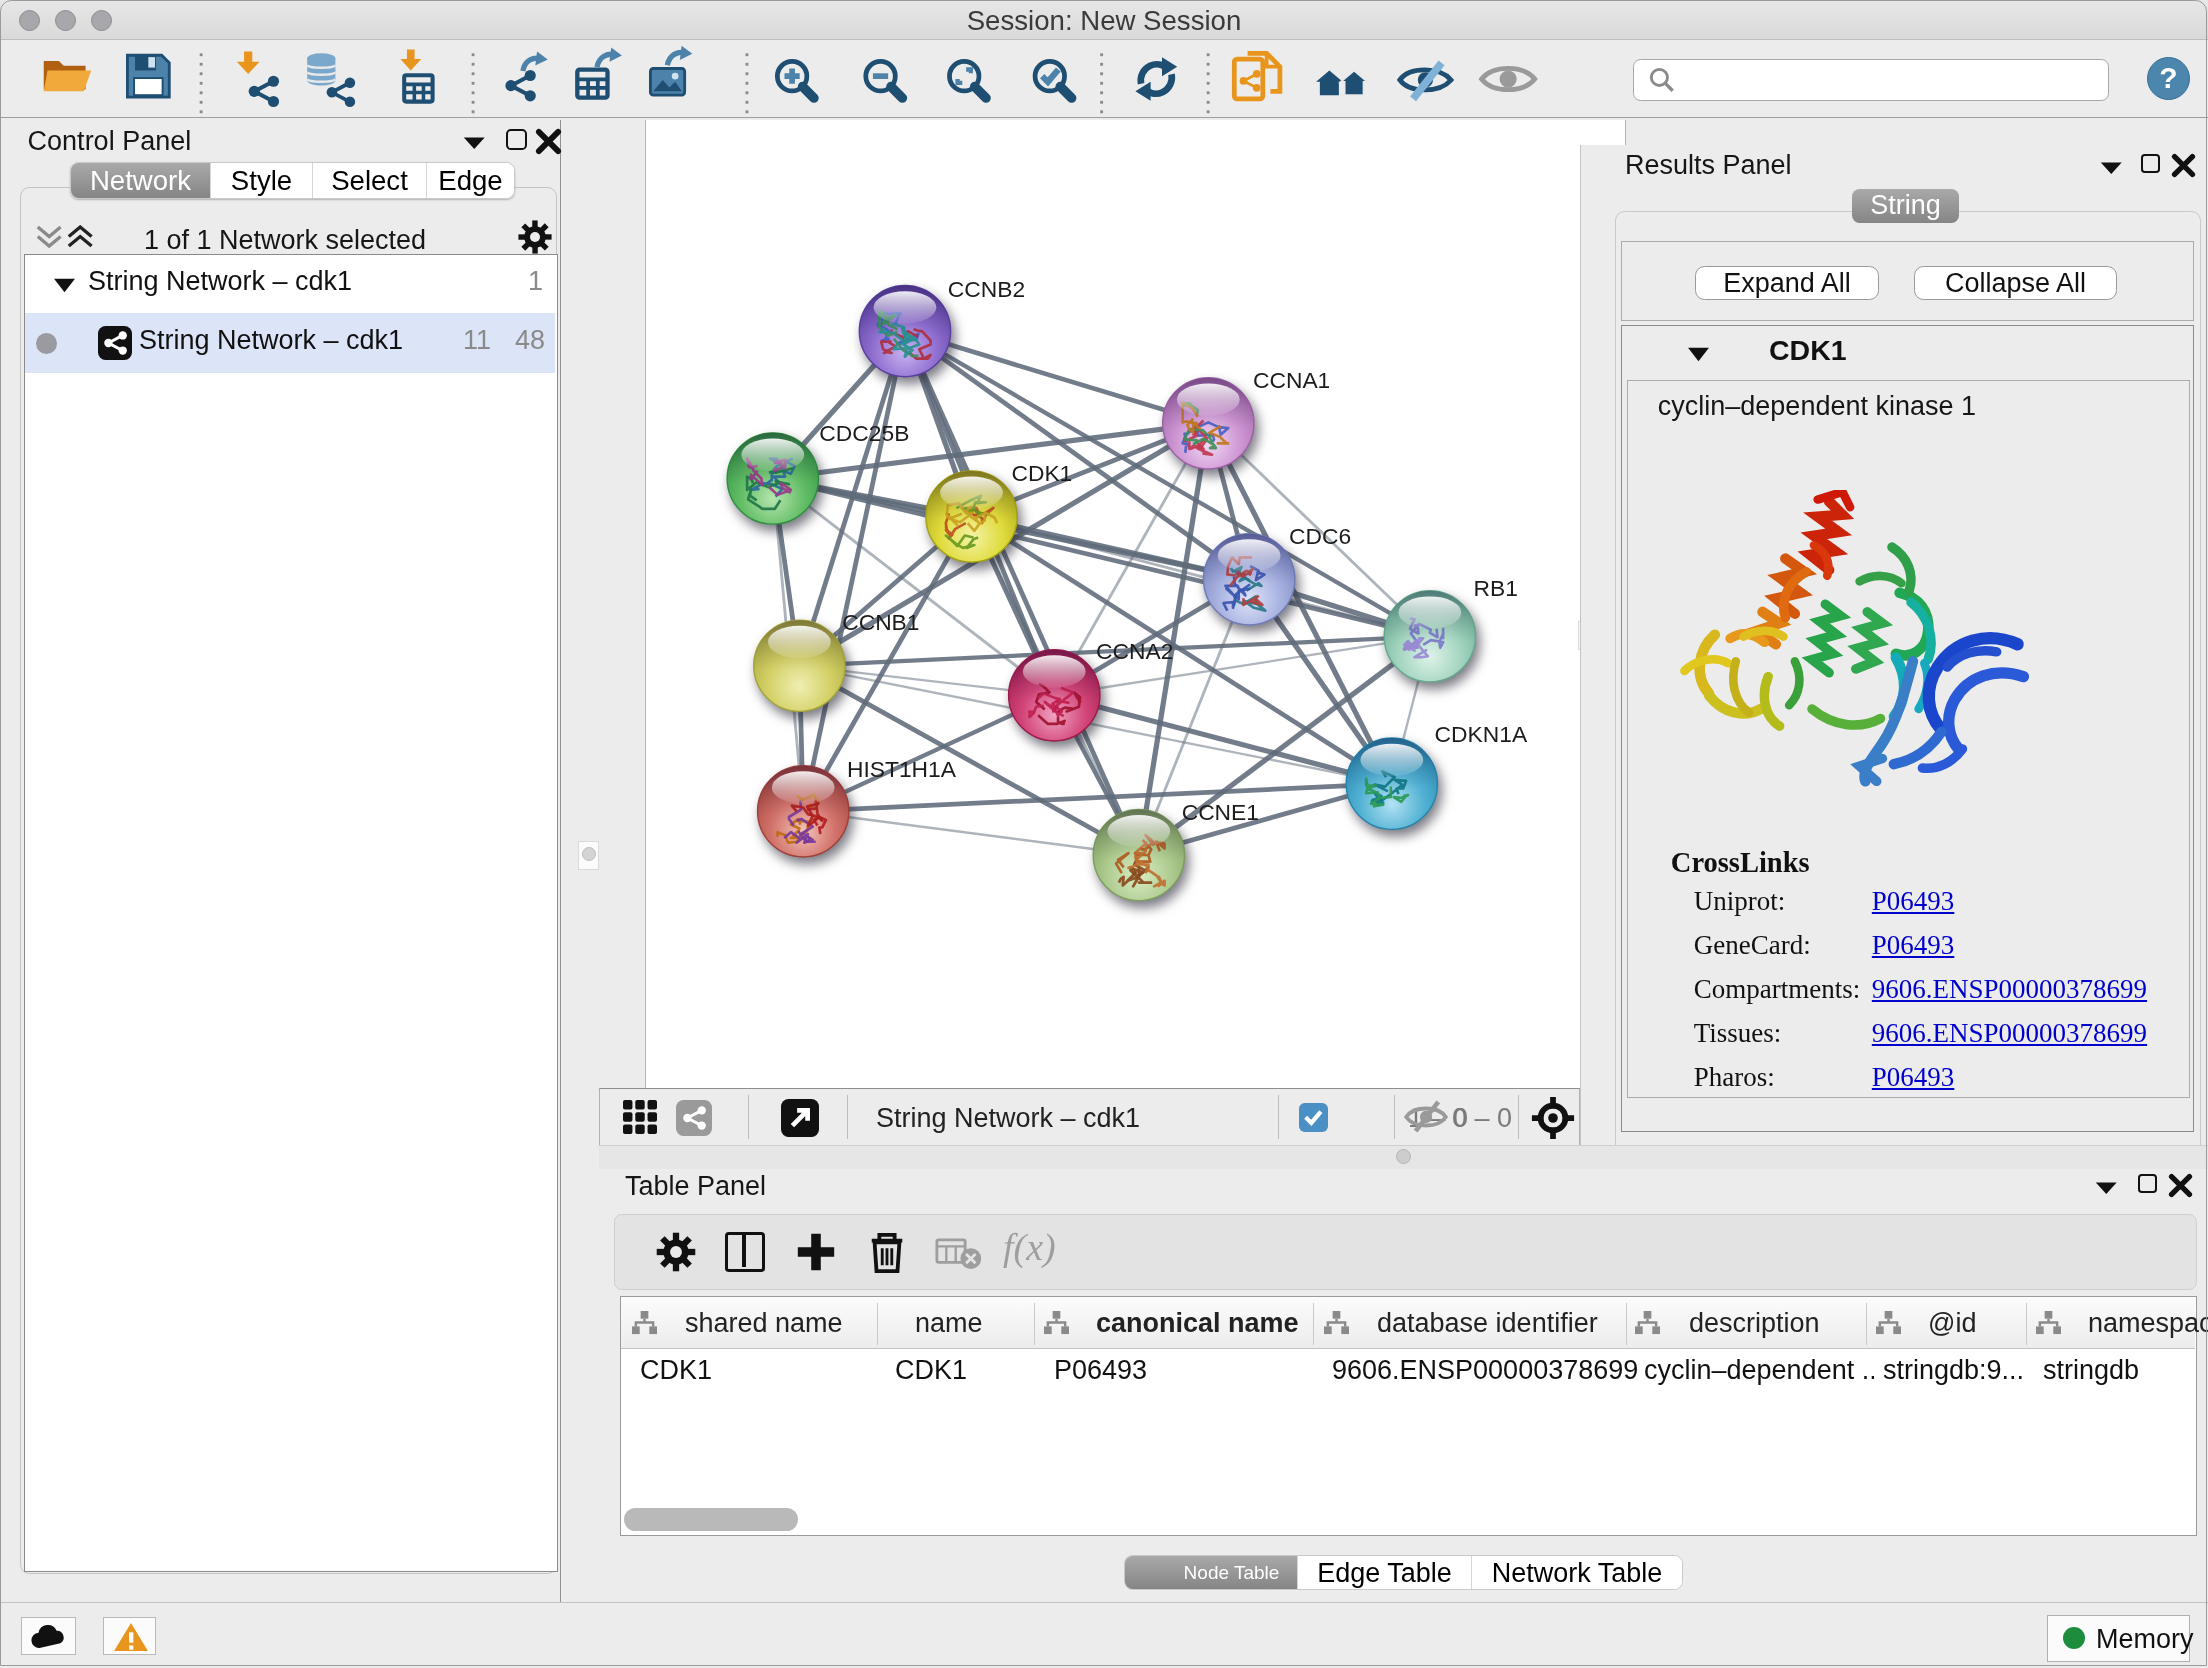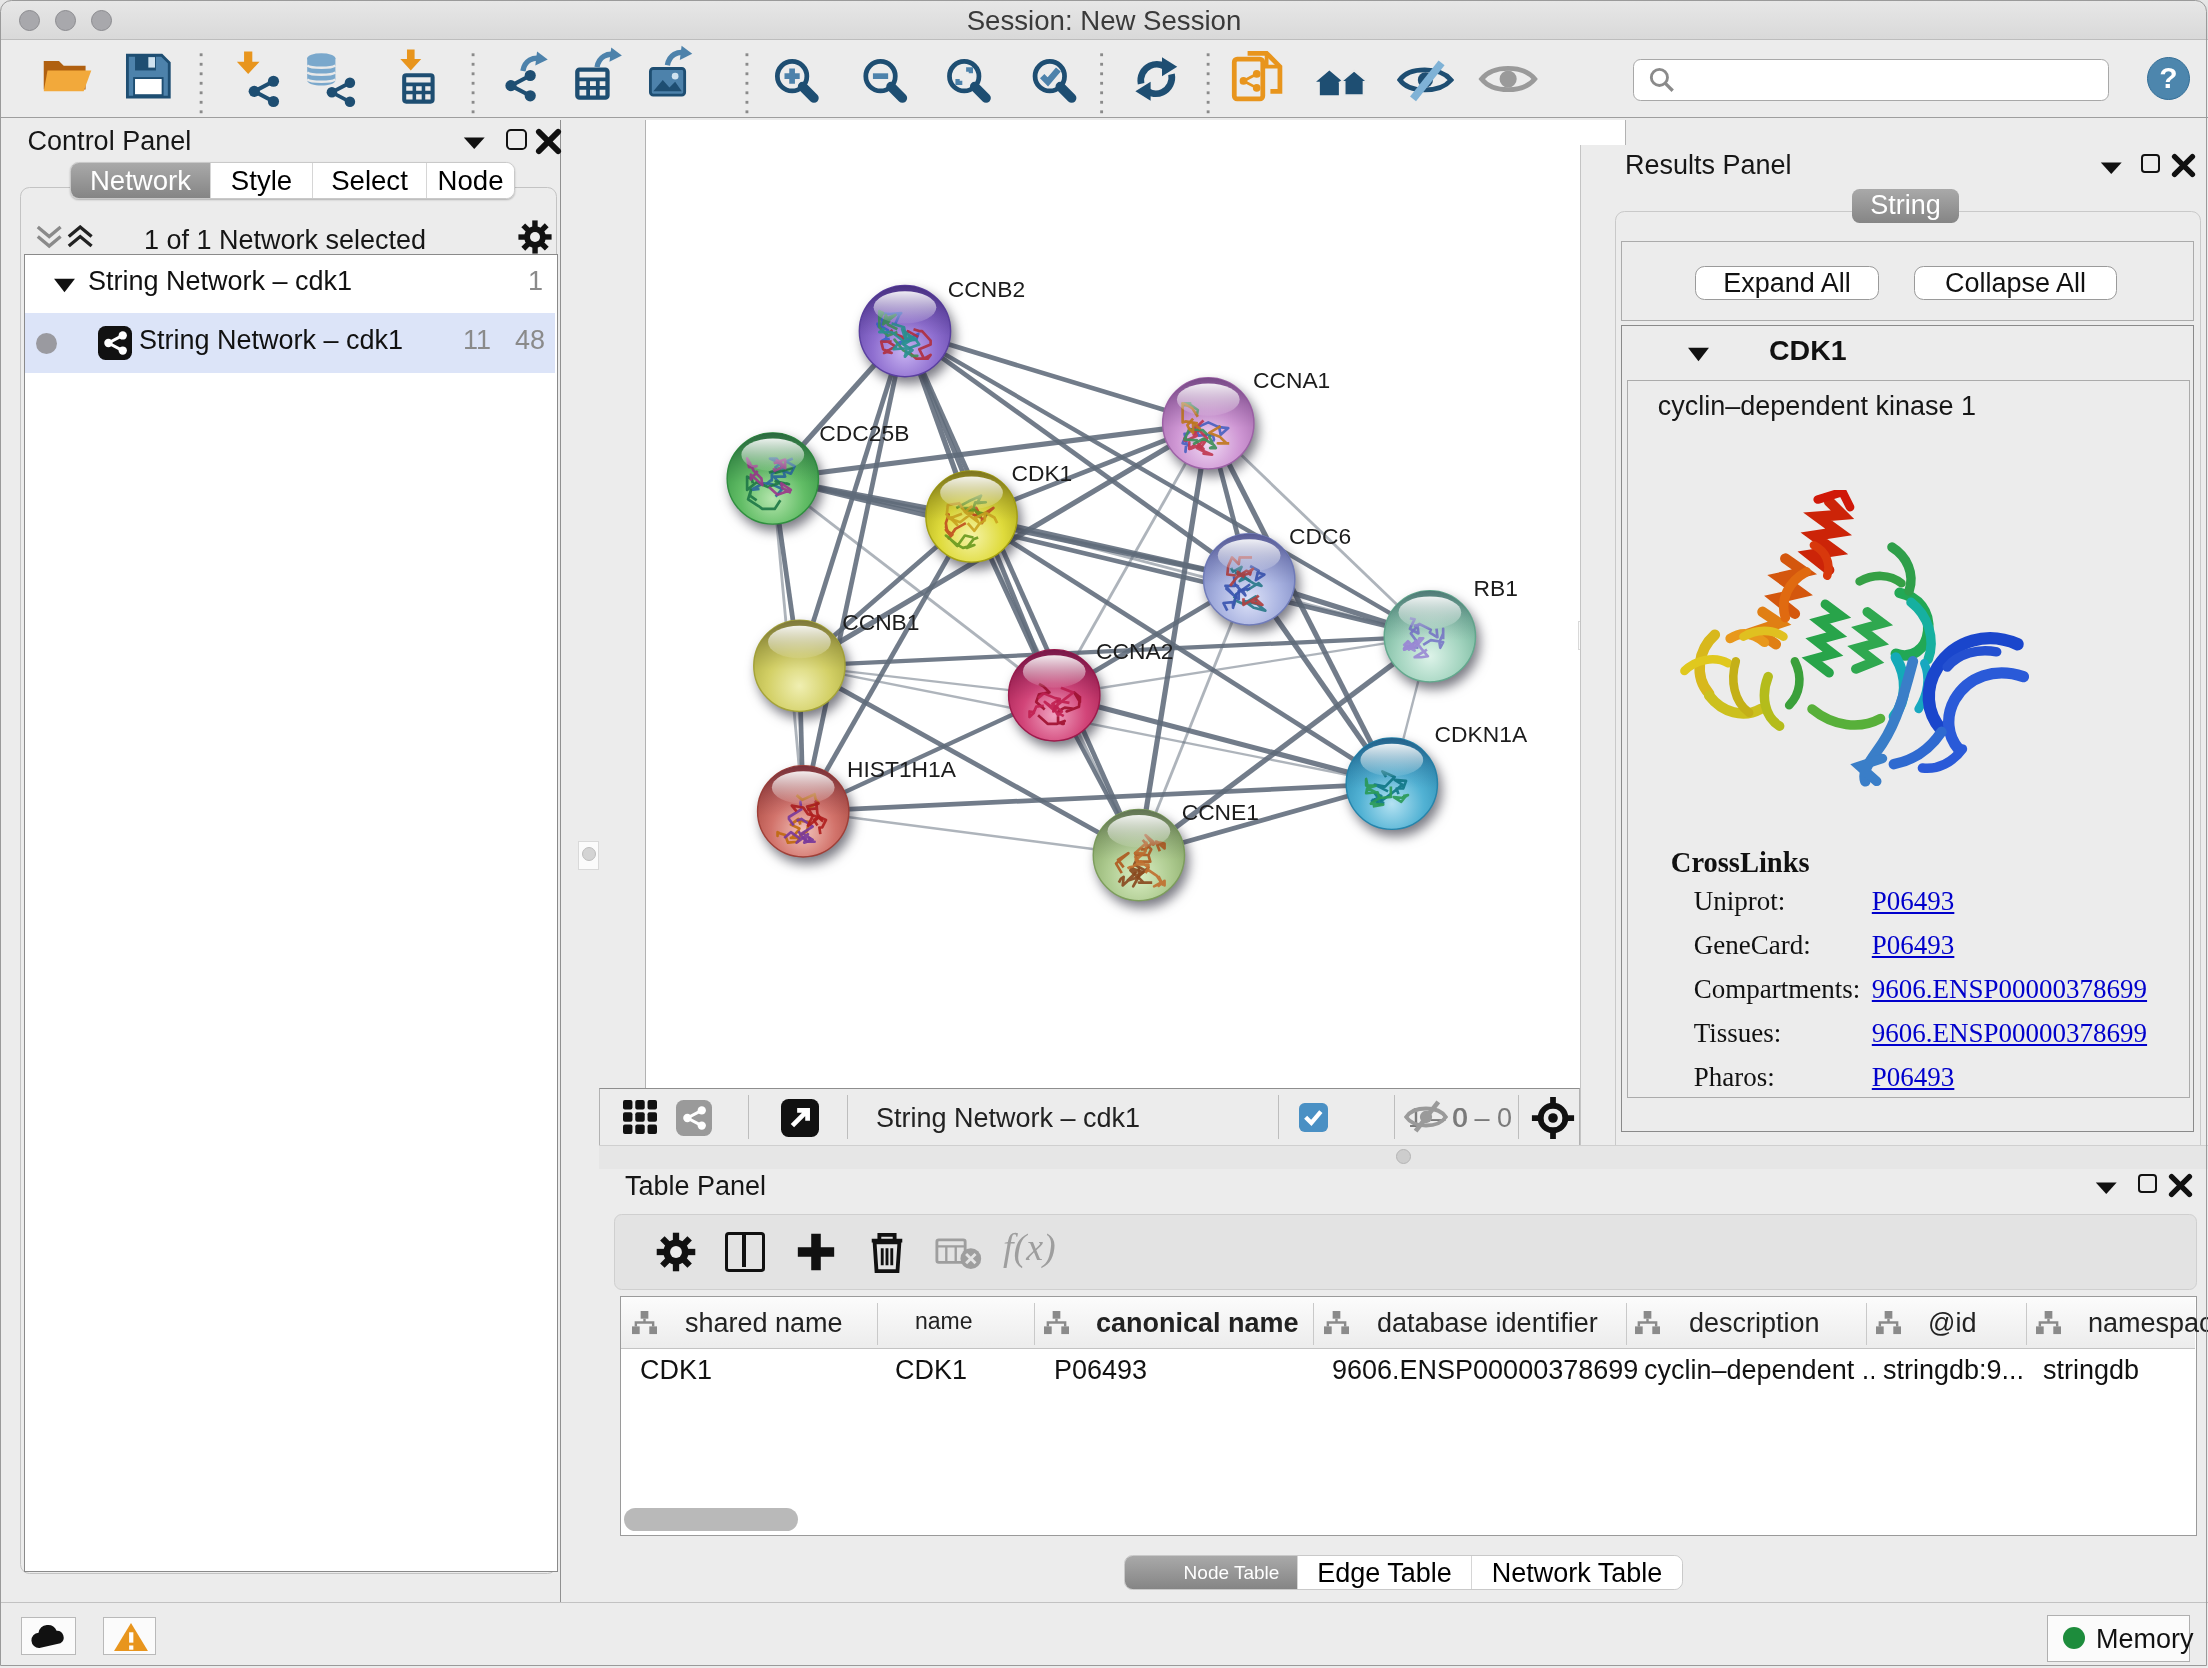--- a/index.html
+++ b/index.html
@@ -181,21 +181,21 @@
   <svg width="27" height="27" viewBox="0 0 28 28" style="position:absolute;left:535px;top:7.6px;">
       <path d="M4 4 L24 24 M24 4 L4 24" stroke="#111" stroke-width="6" stroke-linecap="round"></path>
     </svg>
 
   <div class="abs" style="left:20px;top:67px;width:537px;height:1387px;border:1.4px solid #c3c3c3;border-radius:9.5px;"></div>
 
   <div class="abs" style="left:70px;top:42px;height:37px;display:flex;border-radius:8.6px;overflow:hidden;border:1px solid #c9c9c9;box-shadow:0 1px 1.9px rgba(0,0,0,0.25);">
     <div style="width:139px;background:linear-gradient(#a9a9a9,#858585);color:#fff;font-size:27.6px;text-align:center;line-height:36px;">Network</div>
     <div style="width:102px;background:#fff;border-left:1px solid #d6d6d6;font-size:27.6px;text-align:center;line-height:36px;">Style</div>
     <div style="width:114px;background:#fff;border-left:1px solid #d6d6d6;font-size:27.6px;text-align:center;line-height:36px;">Select</div>
-    <div style="width:88px;background:#fff;border-left:1px solid #d6d6d6;font-size:27.6px;text-align:center;line-height:36px;">Node</div>
+    <div style="width:88px;background:#fff;border-left:1px solid #d6d6d6;font-size:27.6px;text-align:center;line-height:36px;">Edge</div>
   </div>
 
   <svg width="38" height="25" viewBox="0 0 40 26" style="position:absolute;left:34px;top:105px;">
       <path d="M4 2 L16 12 L28 2 M4 12 L16 22 L28 12" stroke="#8a8a8a" stroke-width="3.5" fill="none"></path>
     </svg>
   <svg width="38" height="25" viewBox="0 0 40 26" style="position:absolute;left:65px;top:105px;">
       <path d="M4 12 L16 2 L28 12 M4 22 L16 12 L28 22" stroke="#222" stroke-width="3.5" fill="none"></path>
     </svg>
   <div class="abs" style="left:114px;top:105px;width:342px;text-align:center;font-size:27px;color:#161616;">1 of 1 Network selected</div>
   <svg width="36" height="36" viewBox="0 0 38 38" style="position:absolute;left:517px;top:99px;">
@@ -742,21 +742,21 @@
   <div class="abs" style="left:21px;top:127px;width:1577px;height:240px;background:#fff;border:1.4px solid #9a9a9a;">
     <div class="abs" style="left:0;top:0;width:1574px;height:52px;background:linear-gradient(#fcfcfc,#ececec);border-bottom:1px solid #c3c3c3;">
       <svg width="25" height="25" viewBox="0 0 26 26" style="position:absolute;left:10.5px;top:14.3px;">
           <rect x="9" y="0" width="8" height="8" fill="#8a8a8a"></rect>
           <rect x="0" y="16" width="8" height="8" fill="#8a8a8a"></rect>
           <rect x="18" y="16" width="8" height="8" fill="#8a8a8a"></rect>
           <path d="M13 8 V12 M4 16 V12 H22 V16" stroke="#8a8a8a" stroke-width="2.5" fill="none"></path>
         </svg>
       <div class="abs" style="left:64px;top:11.4px;font-size:27px;color:#222;">shared name</div>
       <div class="abs" style="left:256px;top:5.7px;width:1px;height:42px;background:#c9c9c9;"></div>
-      <div class="abs" style="left:294px;top:11.4px;font-size:23px;color:#222;">name</div>
+      <div class="abs" style="left:294px;top:11.4px;font-size:27px;color:#222;">name</div>
       <div class="abs" style="left:413px;top:5.7px;width:1px;height:42px;background:#c9c9c9;"></div>
       <svg width="25" height="25" viewBox="0 0 26 26" style="position:absolute;left:423px;top:14.3px;">
           <rect x="9" y="0" width="8" height="8" fill="#8a8a8a"></rect>
           <rect x="0" y="16" width="8" height="8" fill="#8a8a8a"></rect>
           <rect x="18" y="16" width="8" height="8" fill="#8a8a8a"></rect>
           <path d="M13 8 V12 M4 16 V12 H22 V16" stroke="#8a8a8a" stroke-width="2.5" fill="none"></path>
         </svg>
       <div class="abs" style="left:475px;top:11.4px;font-size:27px;color:#222;font-weight:bold;">canonical name</div>
       <div class="abs" style="left:692px;top:5.7px;width:1px;height:42px;background:#c9c9c9;"></div>
       <svg width="25" height="25" viewBox="0 0 26 26" style="position:absolute;left:703px;top:14.3px;">

